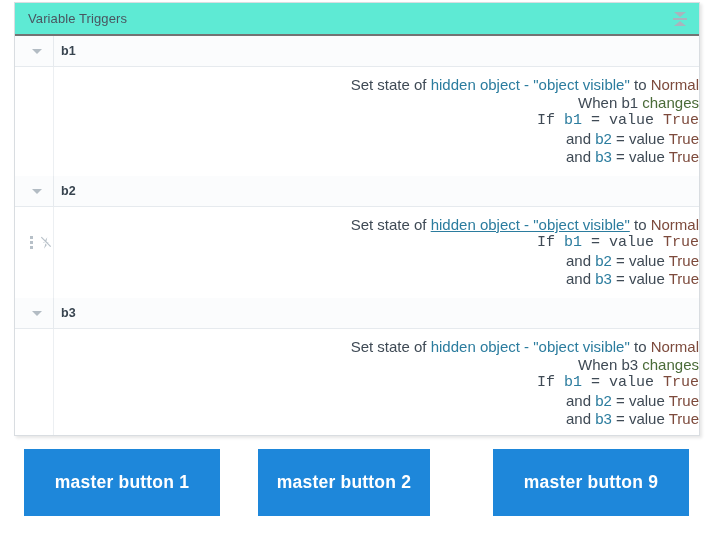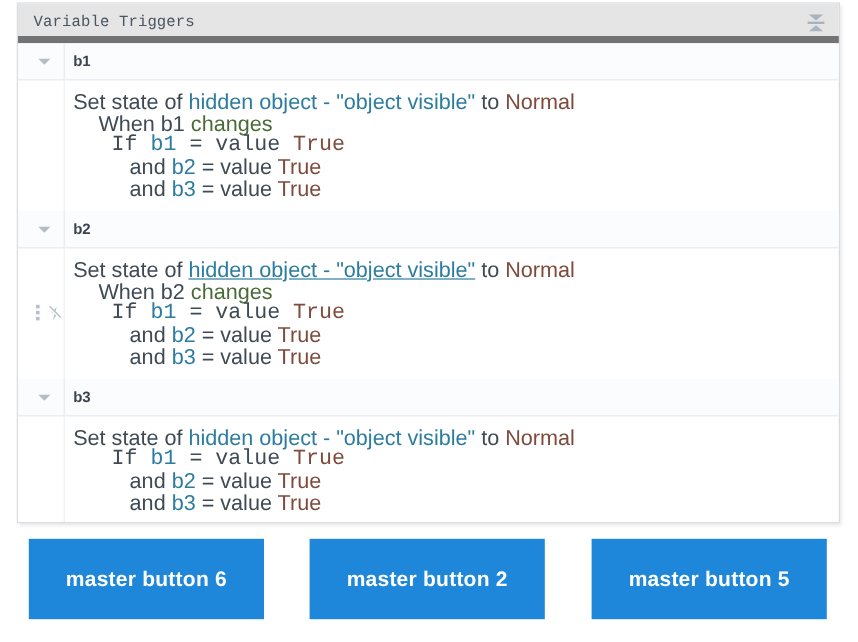--- a/index.html
+++ b/index.html
@@ -24,24 +24,23 @@
     height: 434px;
     background: #ffffff;
     border: 1px solid #d9dde1;
     box-sizing: border-box;
     box-shadow: 2px 2px 3px rgba(0,0,0,0.10);
   }
 
   .panel-header {
     position: relative;
     height: 33px;
-    background: #e5e5e5;
-    border-bottom: 6px solid #737373;
+    background: #5eead4;
+    border-bottom: 2px solid #737373;
     box-sizing: border-box;
-    font-family: Liberation Mono, monospace;
   }
   .panel-title {
     position: absolute;
     left: 13px;
     top: 8px;
     font-size: 13px;
     color: #4a5560;
     letter-spacing: 0.1px;
     white-space: nowrap;
   }
@@ -73,20 +72,21 @@
     width: 0; height: 0;
     border-left: 6px solid transparent;
     border-right: 6px solid transparent;
     border-bottom: 5px solid #a9b4bd;
   }
 
   .panel-body {
     position: relative;
     height: 399px;
     overflow: hidden;
+    text-align: right;
   }
 
   
   .trigger-group { position: relative; }
 
   .group-header {
     position: relative;
     height: 31px;
     background: #fbfcfd;
     border-bottom: 1px solid #e6eaee;
@@ -121,21 +121,21 @@
     padding: 9px 0 10px 0;
   }
   .trigger-body .gutter-line {
     position: absolute;
     left: 38px; top: 0; bottom: 0;
     width: 1px;
     background: #eceff2;
   }
 
   .tline {
-    font-size: 18px;
+    font-size: 15px;
     line-height: 18px;
     color: #3f4a55;
     white-space: nowrap;
     height: 18px;
   }
   .ind-0 { padding-left: 46px; }
   .ind-1 { padding-left: 67px; }
   .ind-2 { padding-left: 78px; font-family: Liberation Mono, monospace; }
   .ind-3 { padding-left: 93px; }
 
@@ -190,21 +190,21 @@
     font-weight: bold;
     display: flex;
     align-items: center;
     justify-content: center;
     cursor: pointer;
     border: none;
     font-family: "Liberation Sans", sans-serif;
     letter-spacing: 0.2px;
   }
   .mb-0 { left: 24px;  width: 196px; }
-  .mb-1 { left: 258px; width: 196px; }
+  .mb-1 { left: 258px; width: 172px; }
   .mb-2 { left: 493px; width: 196px; }
 </style>
 </head>
 <body>
 
 <div class="panel">
 
   <div class="panel-header">
     <div class="panel-title">Variable Triggers</div>
     <div class="collapse-all-btn">
@@ -253,23 +253,20 @@
         <span class="disclosure-icon"></span>
         <span class="group-label">b2</span>
       </div>
       <div class="trigger-body">
         <span class="gutter-line"></span>
 
         <div class="tline ind-0">
           <span class="tok-plain">Set state of </span><span class="tok-obj-u">hidden object - "object visible"</span><span class="tok-plain"> to </span><span class="tok-state">Normal</span>
         </div>
 
-        <div class="tline ind-1">
-          <span class="tok-plain">When b2 </span><span class="tok-event">changes</span>
-        </div>
 
         <div class="tline ind-2" style="position:relative;">
           <span class="row-tools" style="top:1px;">
             <span class="drag-dots">
               <i></i>
                 <i></i>
                 <i></i>
             </span>
             <span class="bolt-icon">
               <svg width="14" height="14" viewBox="0 0 14 14">
@@ -298,35 +295,38 @@
         <span class="disclosure-icon"></span>
         <span class="group-label">b3</span>
       </div>
       <div class="trigger-body">
         <span class="gutter-line"></span>
 
         <div class="tline ind-0">
           <span class="tok-plain">Set state of </span><span class="tok-obj">hidden object - "object visible"</span><span class="tok-plain"> to </span><span class="tok-state">Normal</span>
         </div>
 
+        <div class="tline ind-1">
+          <span class="tok-plain">When b3 </span><span class="tok-event">changes</span>
+        </div>
 
         <div class="tline ind-2">
           <span class="tok-plain">If </span><span class="tok-var">b1</span><span class="tok-plain"> = value </span><span class="tok-val">True</span>
         </div>
 
         <div class="tline ind-3">
           <span class="tok-plain">and </span><span class="tok-var">b2</span><span class="tok-plain"> = value </span><span class="tok-val">True</span>
         </div>
 
         <div class="tline ind-3">
           <span class="tok-plain">and </span><span class="tok-var">b3</span><span class="tok-plain"> = value </span><span class="tok-val">True</span>
         </div>
       </div>
     </div>
 
   </div>
 </div>
 
 <div class="button-row">
-  <div class="master-button mb-0">master button 6</div>
+  <div class="master-button mb-0">master button 1</div>
   <div class="master-button mb-1">master button 2</div>
-  <div class="master-button mb-2">master button 5</div>
+  <div class="master-button mb-2">master button 9</div>
 </div>
 
 </body></html>

